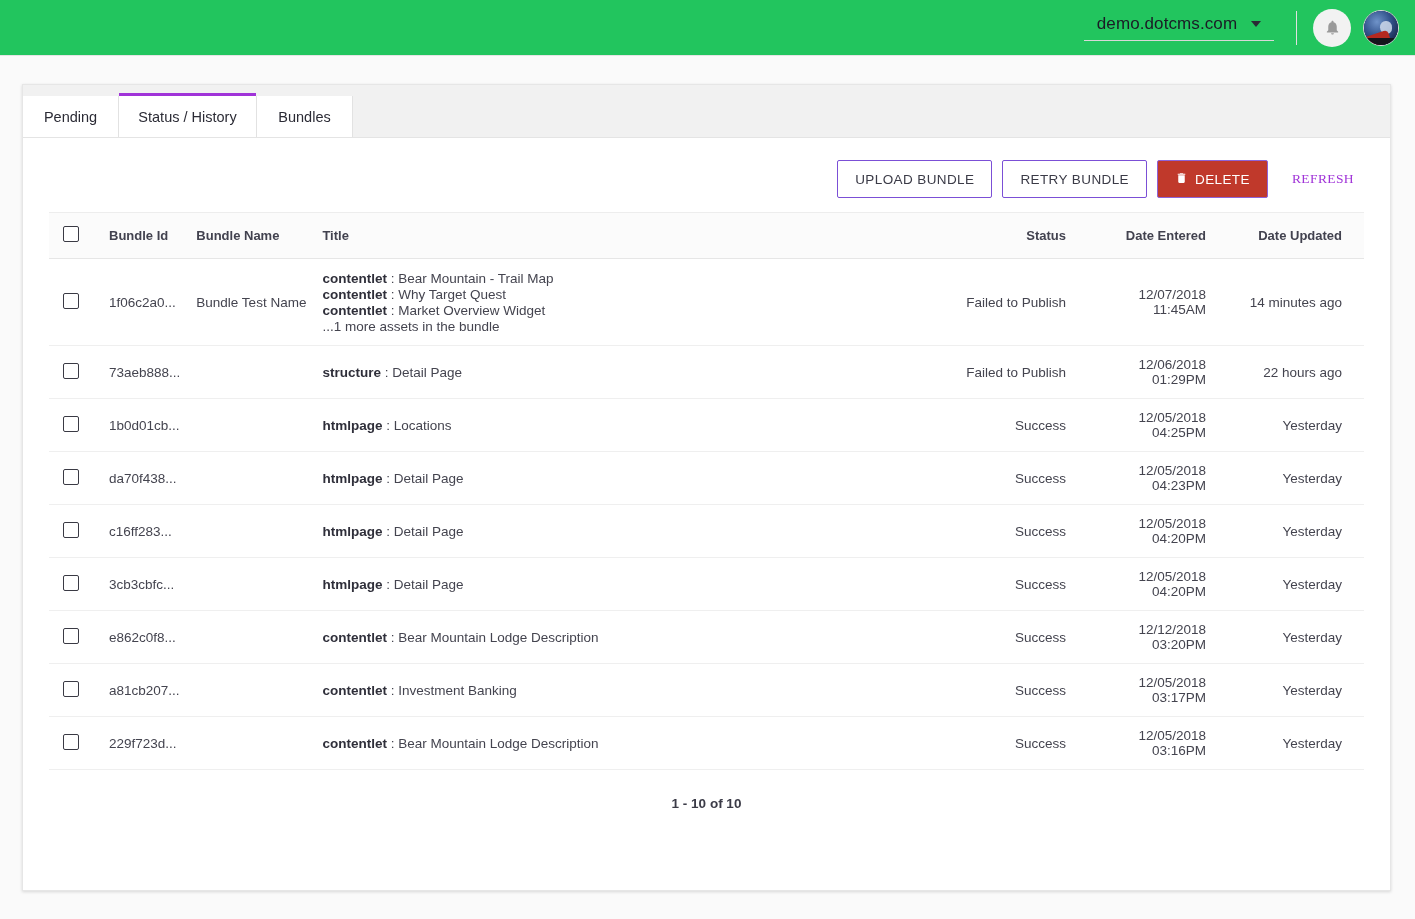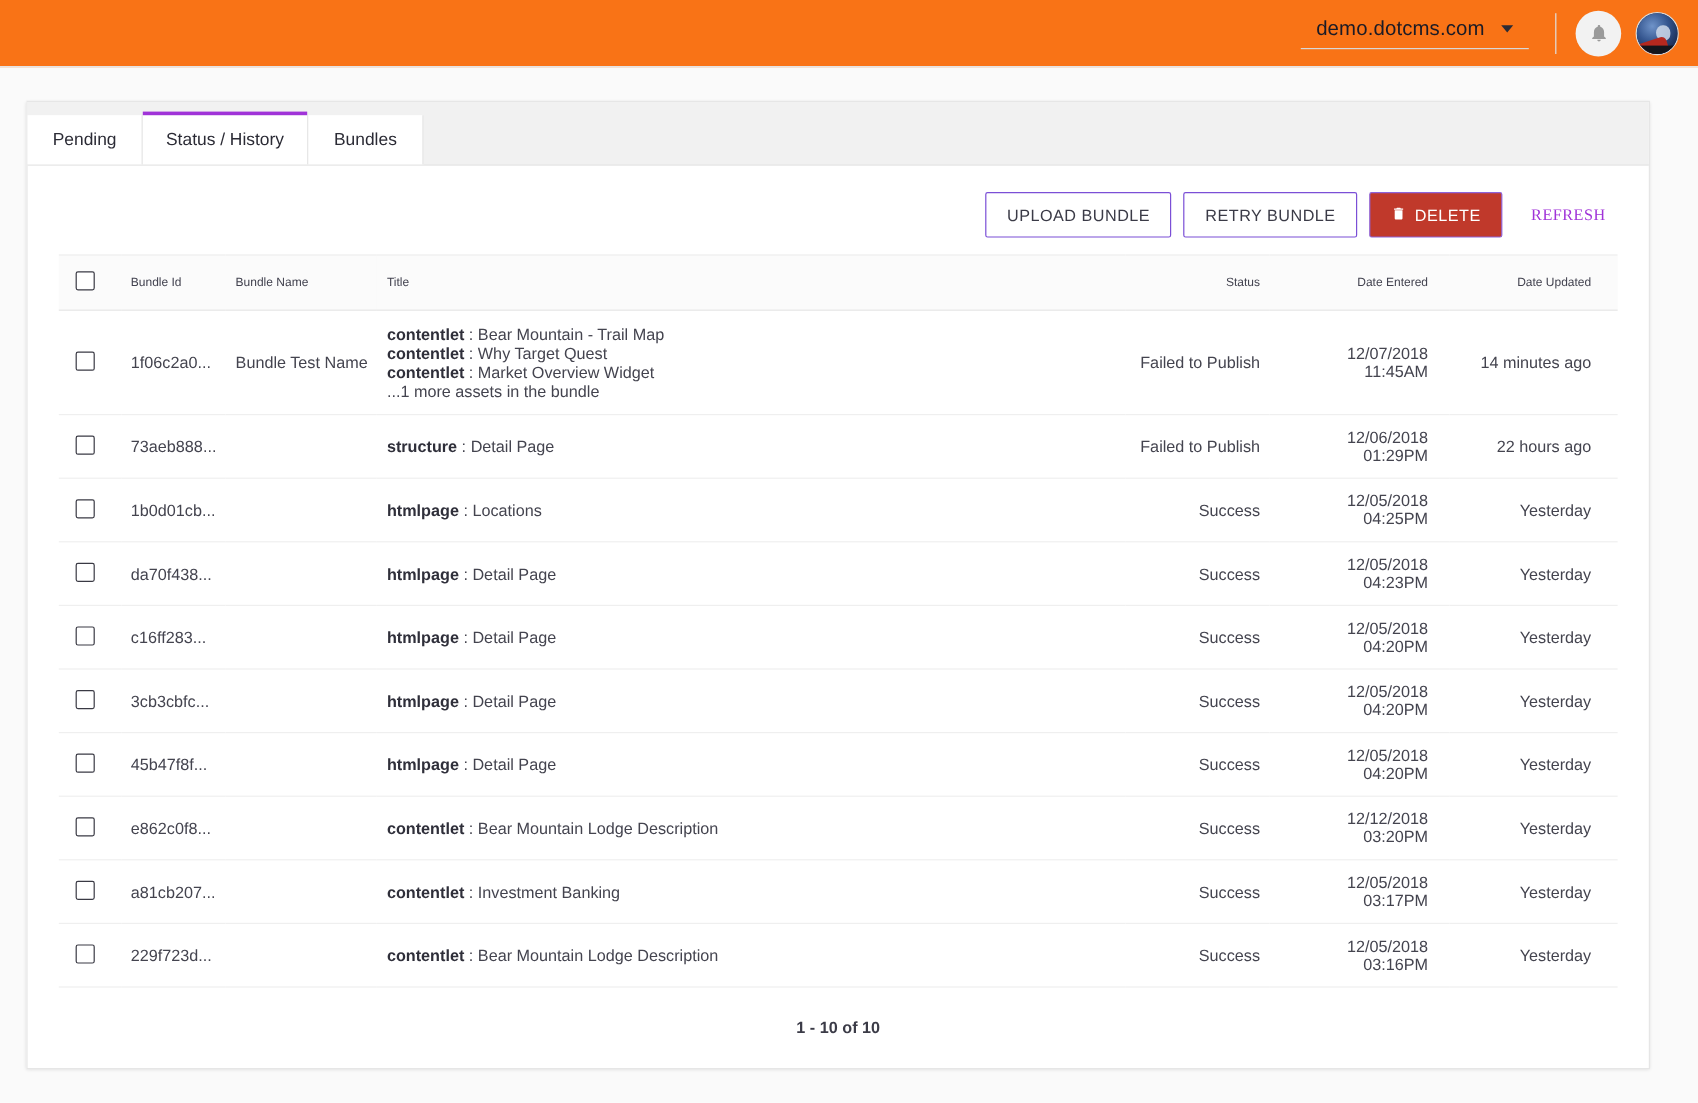--- a/index.html
+++ b/index.html
@@ -8,21 +8,21 @@
     width: 1415px;
     height: 919px;
     background: #fafafa;
     font-family: "Liberation Sans", sans-serif;
     -webkit-font-smoothing: antialiased;
   }
 
   
   .topbar {
     height: 56px;
-    background: #f97316;
+    background: #22c55e;
     border-bottom: 1px solid #e4e4e4;
     display: flex;
     align-items: center;
     justify-content: flex-end;
     padding-right: 16px;
     position: relative;
   }
 
   .site-selector {
     display: flex;
@@ -90,21 +90,21 @@
     border-radius: 4px;
   }
   .avatar .dark {
     position:absolute; left:0; bottom:0;
     width:100%; height:18%;
     background:#14151c;
   }
 
   
   .page {
-    padding: 28px 40px 26px 22px;
+    padding: 28px 24px 26px 22px;
   }
   .card {
     background: #ffffff;
     border: 1px solid #e6e6e6;
     box-shadow: 0 1px 3px rgba(0,0,0,.14);
     min-height: 807px;
     position: relative;
   }
 
   
@@ -188,22 +188,22 @@
   
   .table-wrap { padding: 0 26px; }
   table { width: 100%; border-collapse: collapse; }
 
   thead tr {
     background: #fbfbfb;
     border-top: 1px solid #ededed;
     border-bottom: 1px solid #e6e6e6;
   }
   thead th {
-    font-size: 10px;
-    font-weight: normal;
+    font-size: 13px;
+    font-weight: bold;
     color: #42424f;
     text-align: left;
     padding: 13px 8px;
     white-space: nowrap;
     margin-left: 21px;
   }
   th.col-check { width: 52px; padding-left: 14px; }
   th.col-id    { width: 86px; }
   th.col-name  { width: 120px; }
   th.col-title { }
@@ -386,31 +386,20 @@
               <td class="col-name"></td>
               <td class="col-title">
                 <div class="asset-line"><span class="asset-type">htmlpage</span> : <span>Detail Page</span></div>
               </td>
               <td class="col-status">Success</td>
               <td class="col-entered">12/05/2018 04:20PM</td>
               <td class="col-updated">Yesterday</td>
             </tr>
             <tr>
               <td class="col-check"><span class="cb"></span></td>
-              <td class="col-id">45b47f8f...</td>
-              <td class="col-name"></td>
-              <td class="col-title">
-                <div class="asset-line"><span class="asset-type">htmlpage</span> : <span>Detail Page</span></div>
-              </td>
-              <td class="col-status">Success</td>
-              <td class="col-entered">12/05/2018 04:20PM</td>
-              <td class="col-updated">Yesterday</td>
-            </tr>
-            <tr>
-              <td class="col-check"><span class="cb"></span></td>
               <td class="col-id">e862c0f8...</td>
               <td class="col-name"></td>
               <td class="col-title">
                 <div class="asset-line"><span class="asset-type">contentlet</span> : <span>Bear Mountain Lodge Description</span></div>
               </td>
               <td class="col-status">Success</td>
               <td class="col-entered">12/12/2018 03:20PM</td>
               <td class="col-updated">Yesterday</td>
             </tr>
             <tr>

